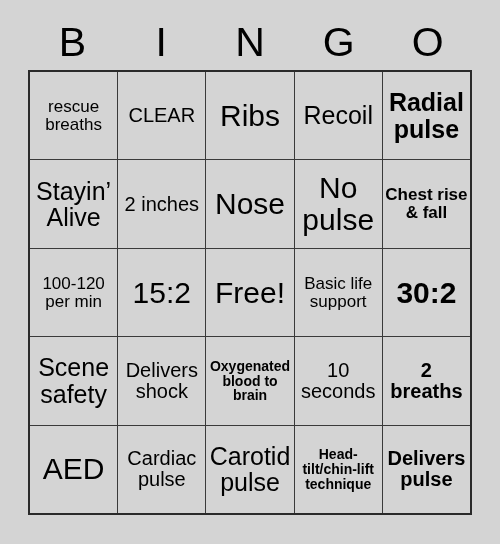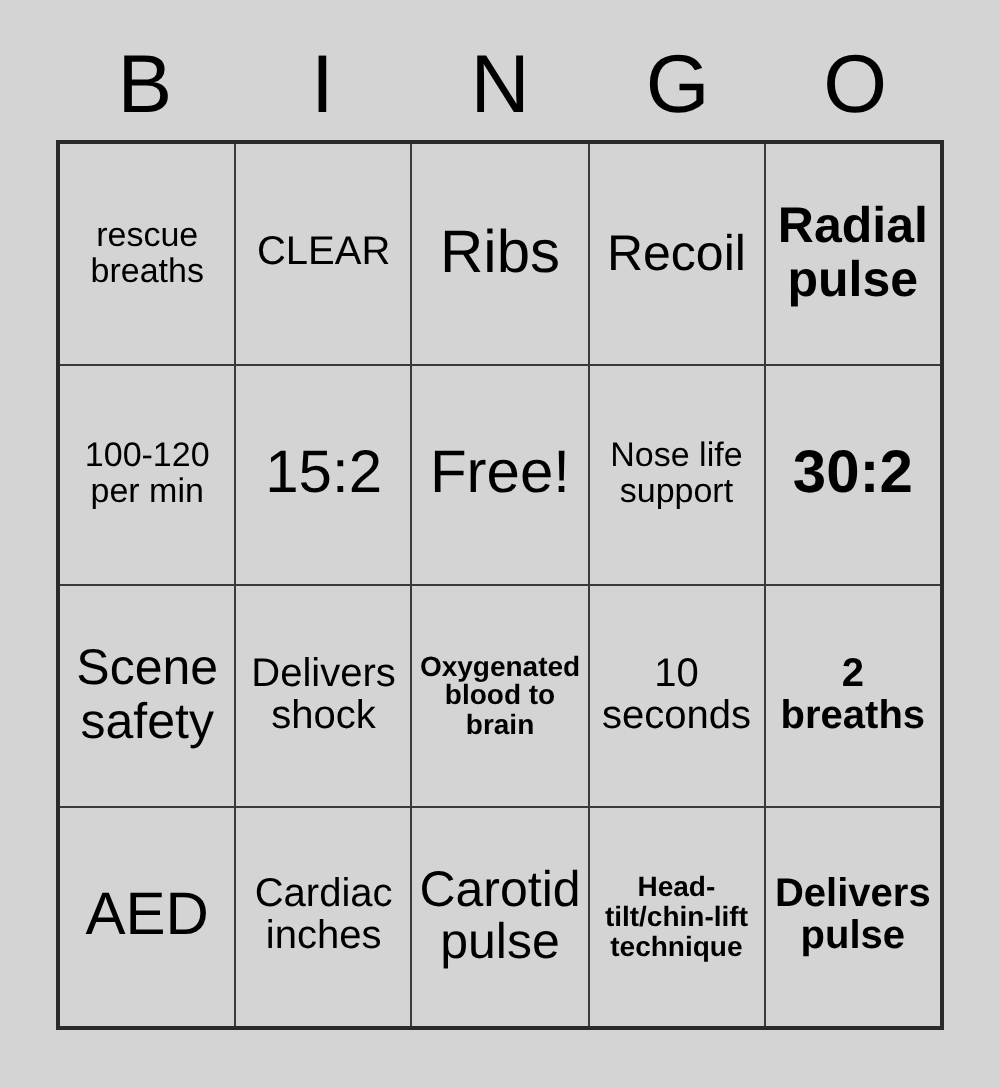--- a/index.html
+++ b/index.html
@@ -99,39 +99,46 @@
   <div id="grid">
 
     <div class="grid-row">
       <div class="cell sz-sm">rescue breaths</div>
       <div class="cell sz-md">CLEAR</div>
       <div class="cell sz-xl">Ribs</div>
       <div class="cell sz-lg">Recoil</div>
       <div class="cell sz-lg">Radial pulse</div>
     </div>
 
+    <div class="grid-row">
+      <div class="cell sz-lg">Stayin’ Alive</div>
+      <div class="cell sz-md">2 inches</div>
+      <div class="cell sz-xl">Nose</div>
+      <div class="cell sz-xl">No pulse</div>
+      <div class="cell sz-sm">Chest rise &amp; fall</div>
+    </div>
 
     <div class="grid-row">
       <div class="cell sz-sm">100-120 per min</div>
       <div class="cell sz-xl">15:2</div>
       <div class="cell sz-xl">Free!</div>
-      <div class="cell sz-sm">Nose life support</div>
+      <div class="cell sz-sm">Basic life support</div>
       <div class="cell sz-xl">30:2</div>
     </div>
 
     <div class="grid-row">
       <div class="cell sz-lg">Scene safety</div>
       <div class="cell sz-md">Delivers shock</div>
       <div class="cell sz-xxs">Oxygenated blood to brain</div>
       <div class="cell sz-md">10 seconds</div>
       <div class="cell sz-md">2 breaths</div>
     </div>
 
     <div class="grid-row">
       <div class="cell sz-xl">AED</div>
-      <div class="cell sz-md">Cardiac inches</div>
+      <div class="cell sz-md">Cardiac pulse</div>
       <div class="cell sz-lg">Carotid pulse</div>
       <div class="cell sz-xxs">Head-tilt/chin-lift technique</div>
       <div class="cell sz-md">Delivers pulse</div>
     </div>
 
   </div>
 </div>
 
 </body></html>

